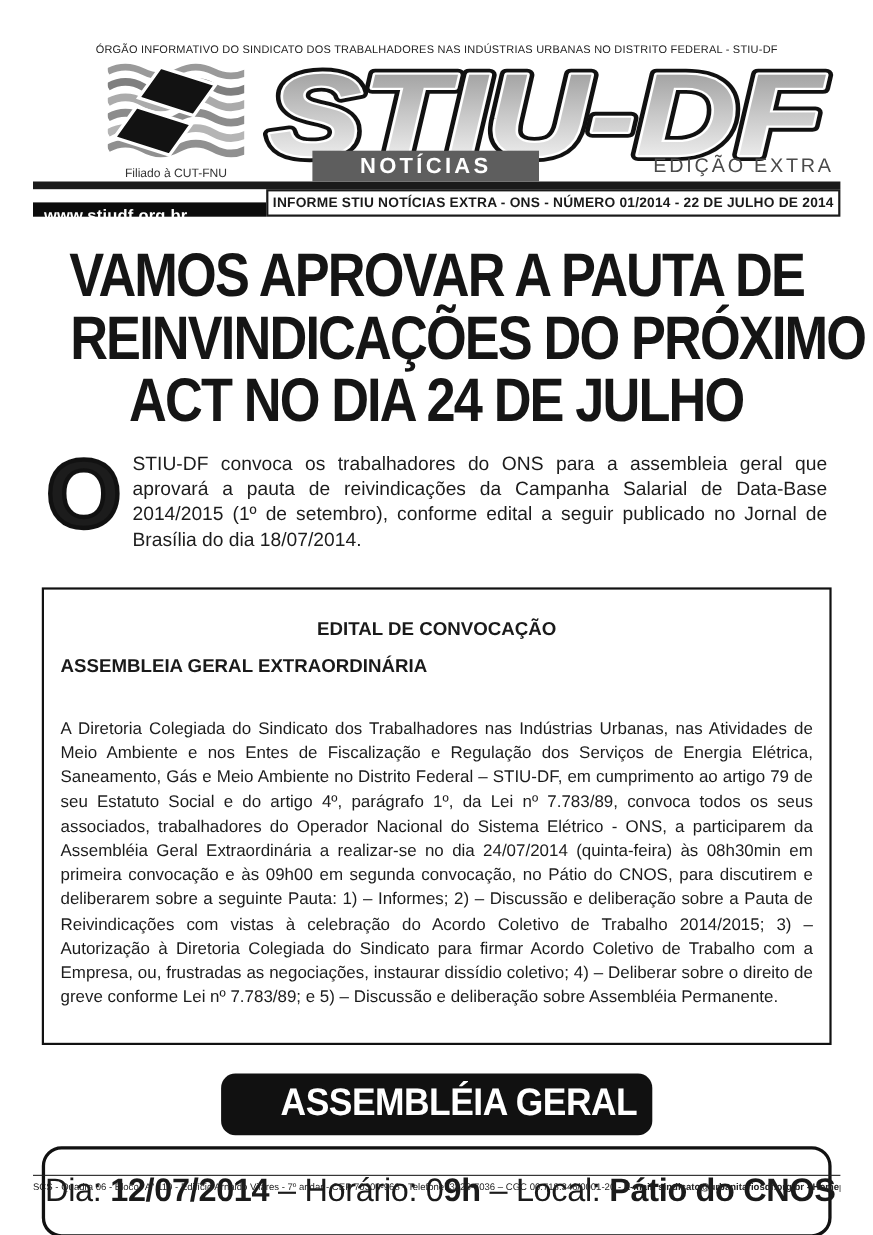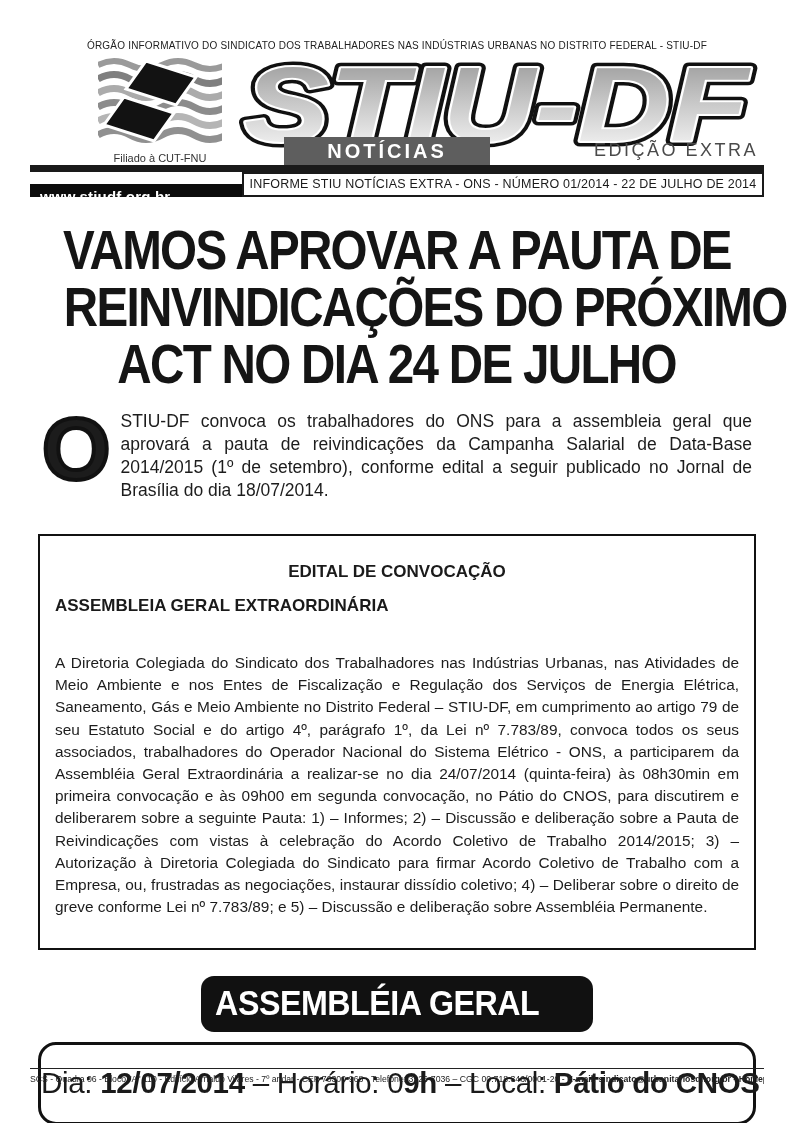--- a/index.html
+++ b/index.html
@@ -44,21 +44,21 @@
   
   .bar { margin:0 30px; height:7px; background:#1a1a1a; }
   .info-row { margin:0 30px; display:flex; height:25px; }
   .website-badge {
     width:212px; background:#0c0c0c; color:#ffffff;
     font-size:15px; font-weight:bold; line-height:25px;
     padding-left:10px; letter-spacing:0.2px;margin-top:12px;
   }
   .issue-box {
     flex:1; border:2px solid #1a1a1a;
-    font-size:12.5px; font-weight:normal; text-align:center; line-height:21px;
+    font-size:12.5px; font-weight:bold; text-align:center; line-height:21px;
     letter-spacing:0.2px;
   }
   
   .headline { margin-top:24px; text-align:center; }
   .headline-line {
     font-size:56px; font-weight:bold; line-height:57px; letter-spacing:-2px;
     color:#151515; white-space:nowrap;
   }
   .headline-line > span { display:inline-block; transform:scaleX(0.85); }
   
@@ -81,21 +81,21 @@
   .edital-title { text-align:center; font-weight:bold; font-size:17px; }
   .edital-subtitle { font-weight:bold; font-size:17px; margin-top:14px; }
   .edital-body {
     margin-top:36px;
     font-size:15.4px; line-height:22.2px; text-align:justify; color:#1c1c1c;
   }
   
   .banner {
     margin:26px auto 0; width:392px;
     background:#111; color:#fff; border-radius:13px;
-    text-align:left; padding:7px 0 9px;
+    text-align:right; padding:7px 0 9px;
   }
   .banner > span {
     display:inline-block; font-size:35px; font-weight:bold; letter-spacing:-0.5px;
     transform:scaleX(0.92);
   }
   
   .event-box {
     margin:10px 38px 0;
     border:3px solid #111; border-radius:18px;
     text-align:center; padding:21px 0 22px;

